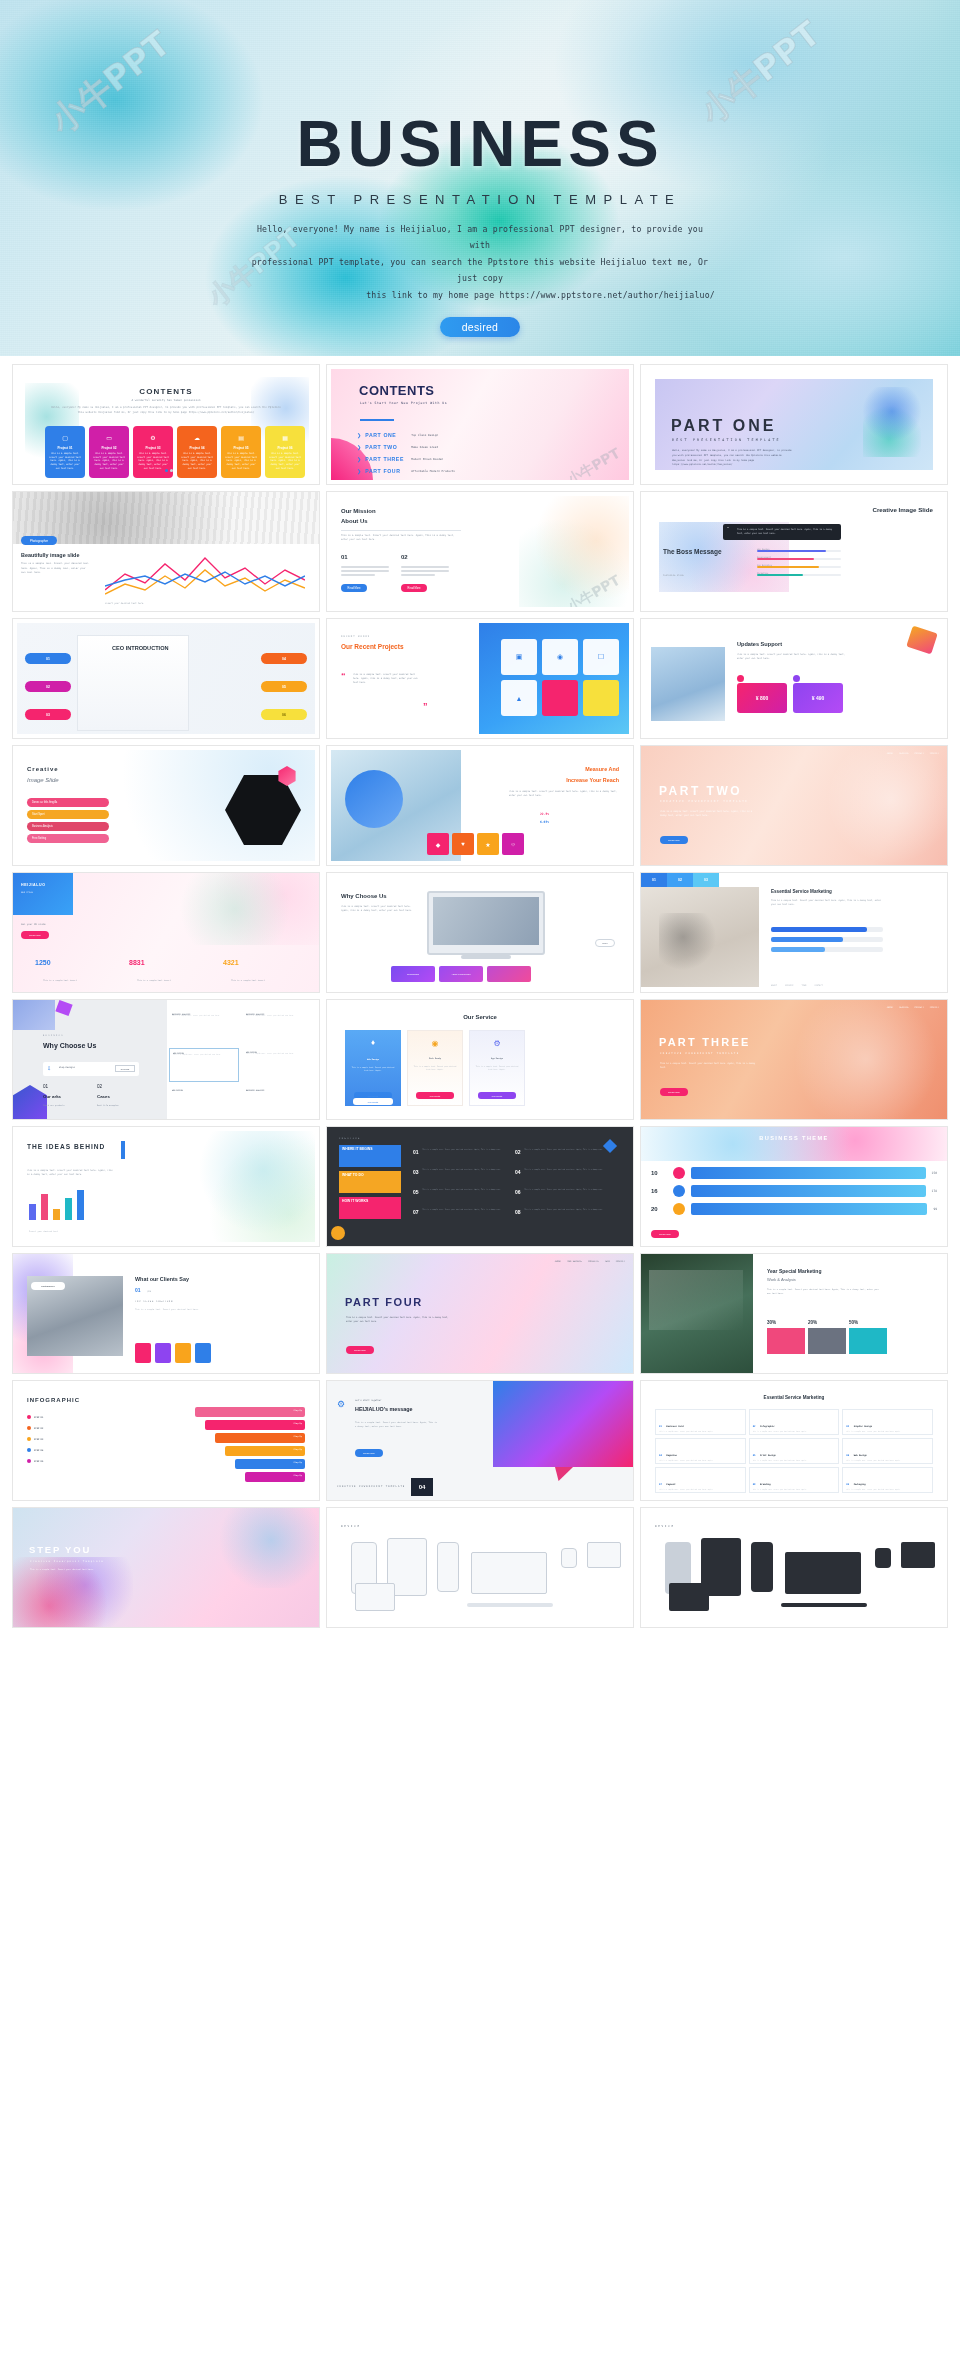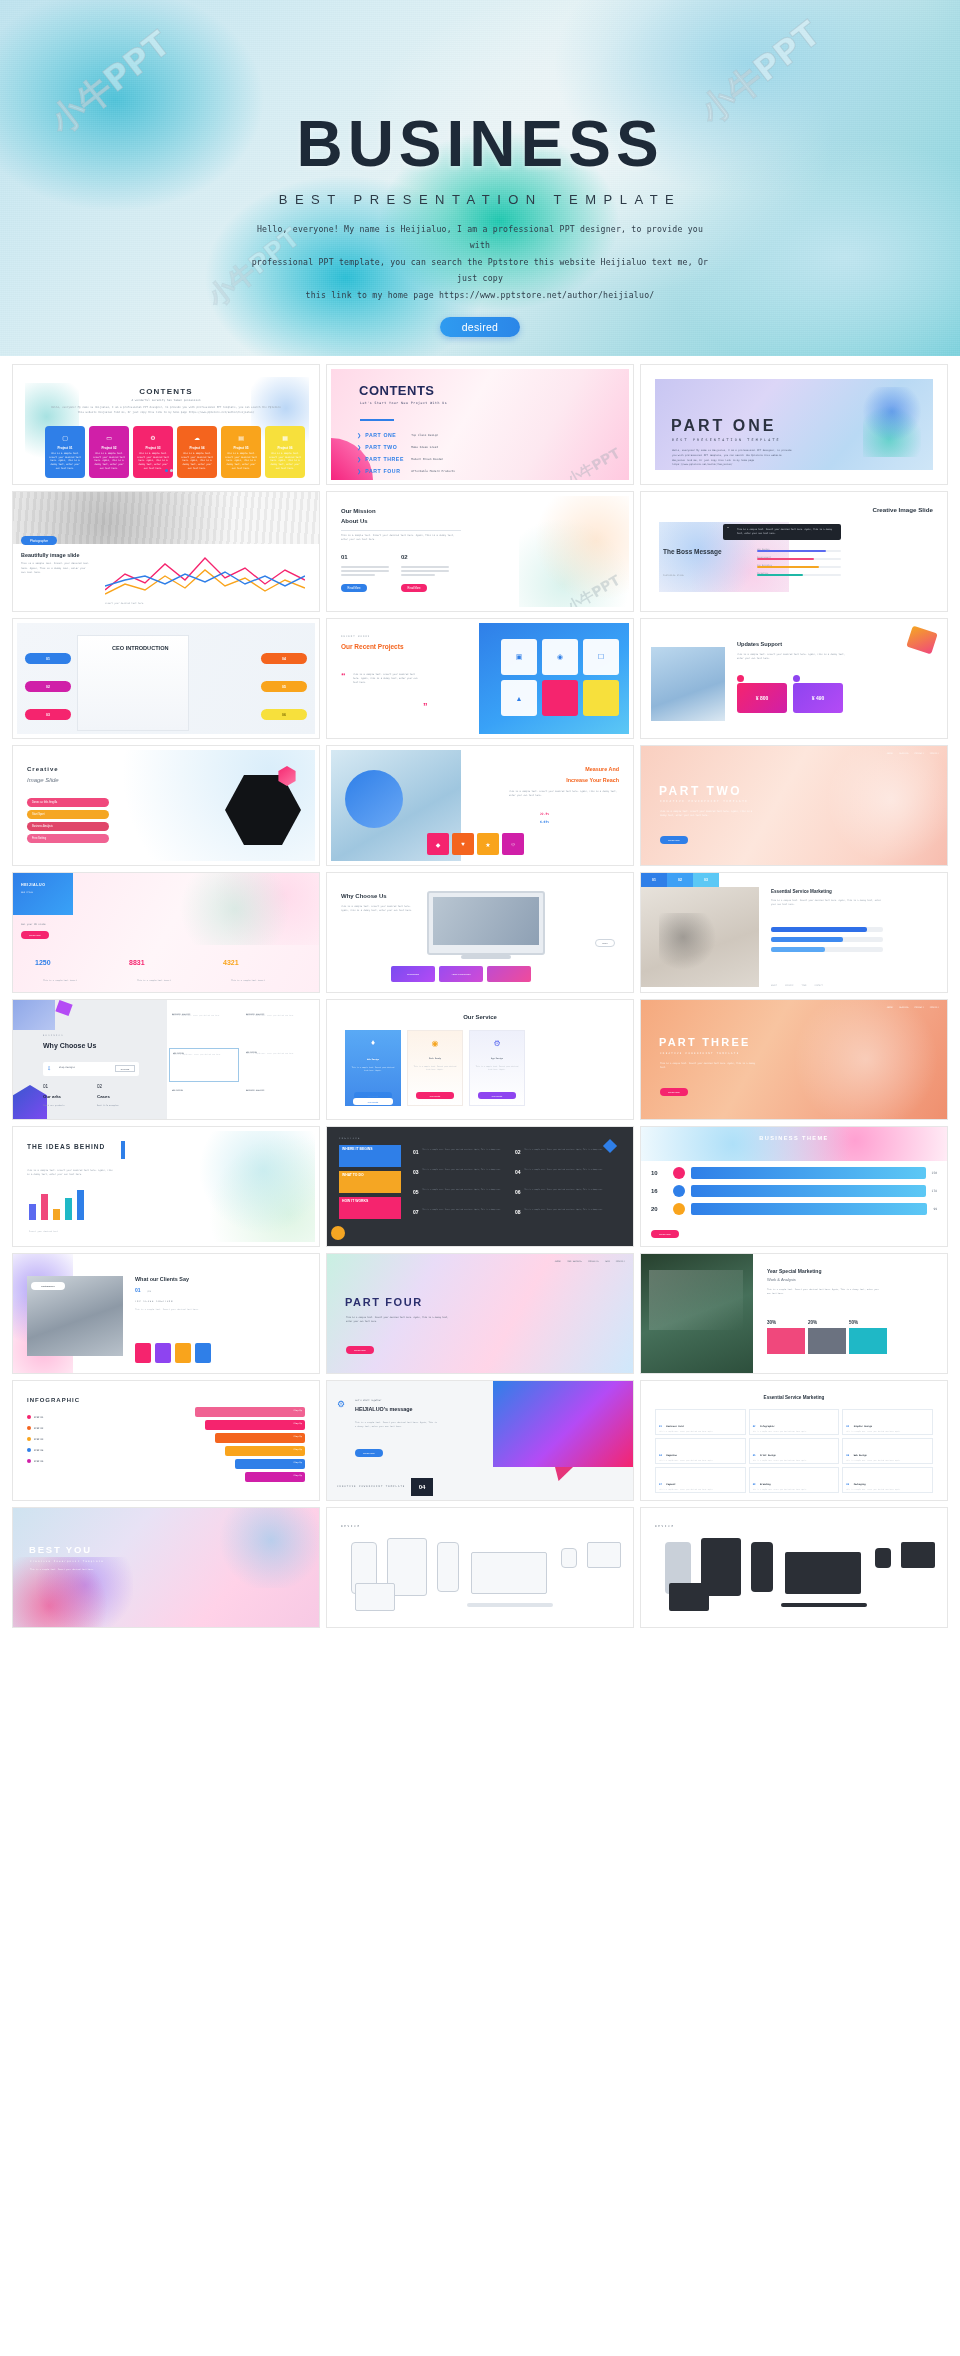--- a/index.html
+++ b/index.html
@@ -73,21 +73,21 @@
     margin: 14px auto 0;
     width: 470px;
     font-family: "DejaVu Sans Mono", monospace;
     font-size: 8.2px;
     line-height: 2.0;
     color: #2f3d4a;
     letter-spacing: .2px;
   }
   .hero-para .l1 { text-align: center; }
   .hero-para .l2 { text-align: center; }
-  .hero-para .l3 { text-align: center; }
+  .hero-para .l3 { text-align: right; }
   .starts-btn {
     display: inline-block;
     margin-top: 14px;
     width: 80px; height: 20px; line-height: 20px;
     border-radius: 10px;
     background: linear-gradient(90deg, #2f9bf0, #2b86e8);
     color: #fff; font-size: 10.5px; letter-spacing: .3px;
     box-shadow: 0 2px 6px rgba(40,120,220,.35);
     cursor: pointer; border: none;
     font-family: "Liberation Sans", sans-serif;
@@ -812,21 +812,21 @@
         <div style="border:1px solid #e6ecf2;padding:3px;"><span class="mono" style="font-size:2.4px;color:#2f7fe8;font-weight:700;">08</span> <span class="mono" style="font-size:2.2px;color:#2b3642;font-weight:700;">Branding</span><div class="mono" style="font-size:1.5px;color:#b4bcc5;line-height:1.8;">This is a sample text. Insert your desired text here. Again.</div></div>
         <div style="border:1px solid #e6ecf2;padding:3px;"><span class="mono" style="font-size:2.4px;color:#2f7fe8;font-weight:700;">09</span> <span class="mono" style="font-size:2.2px;color:#2b3642;font-weight:700;">Packaging</span><div class="mono" style="font-size:1.5px;color:#b4bcc5;line-height:1.8;">This is a sample text. Insert your desired text here. Again.</div></div>
       </div>
     </div>
   </div>
 
   <div class="thumb">
     <div class="slide nopad" style="background:linear-gradient(130deg,#cfe3f0,#e8e2f5 35%,#ffd2e8 70%,#f7c9e4);">
       <div class="blk" style="left:0;bottom:0;width:120px;height:70px;background:radial-gradient(circle at 30% 70%, rgba(245,36,110,.55), rgba(255,255,255,0) 60%), radial-gradient(circle at 60% 40%, rgba(140,80,240,.45), rgba(255,255,255,0) 60%);"></div>
       <div class="blk" style="right:0;top:0;width:120px;height:80px;background:radial-gradient(circle at 60% 40%, rgba(100,200,240,.45), rgba(255,255,255,0) 60%);"></div>
-      <div class="t" style="left:16px;top:36px;font-size:9.5px;font-weight:700;letter-spacing:1.8px;color:#fff;">BEST YOU</div>
+      <div class="t" style="left:16px;top:36px;font-size:9.5px;font-weight:700;letter-spacing:1.8px;color:#fff;">STEP YOU</div>
       <div class="t mono" style="left:17px;top:52px;font-size:2.4px;letter-spacing:1.2px;color:#fff;opacity:.9;">Creative Powerpoint Template</div>
       <div class="mono" style="position:absolute;left:17px;top:60px;width:96px;font-size:2px;line-height:1.9;color:#fff;opacity:.85;">This is a sample text. Insert your desired text here.</div>
     </div>
   </div>
 
   <div class="thumb">
     <div class="slide" style="background:#fff;">
       <div class="t mono" style="left:10px;top:12px;font-size:2.8px;letter-spacing:1.6px;color:#6d7886;">DEVICE</div>
       <div style="position:absolute;left:20px;top:30px;width:26px;height:52px;border:1.5px solid #c9d0d9;border-radius:4px;background:#f6f8fa;"></div>
       <div style="position:absolute;left:56px;top:26px;width:40px;height:58px;border:1.5px solid #c9d0d9;border-radius:3px;background:#f6f8fa;"></div>

